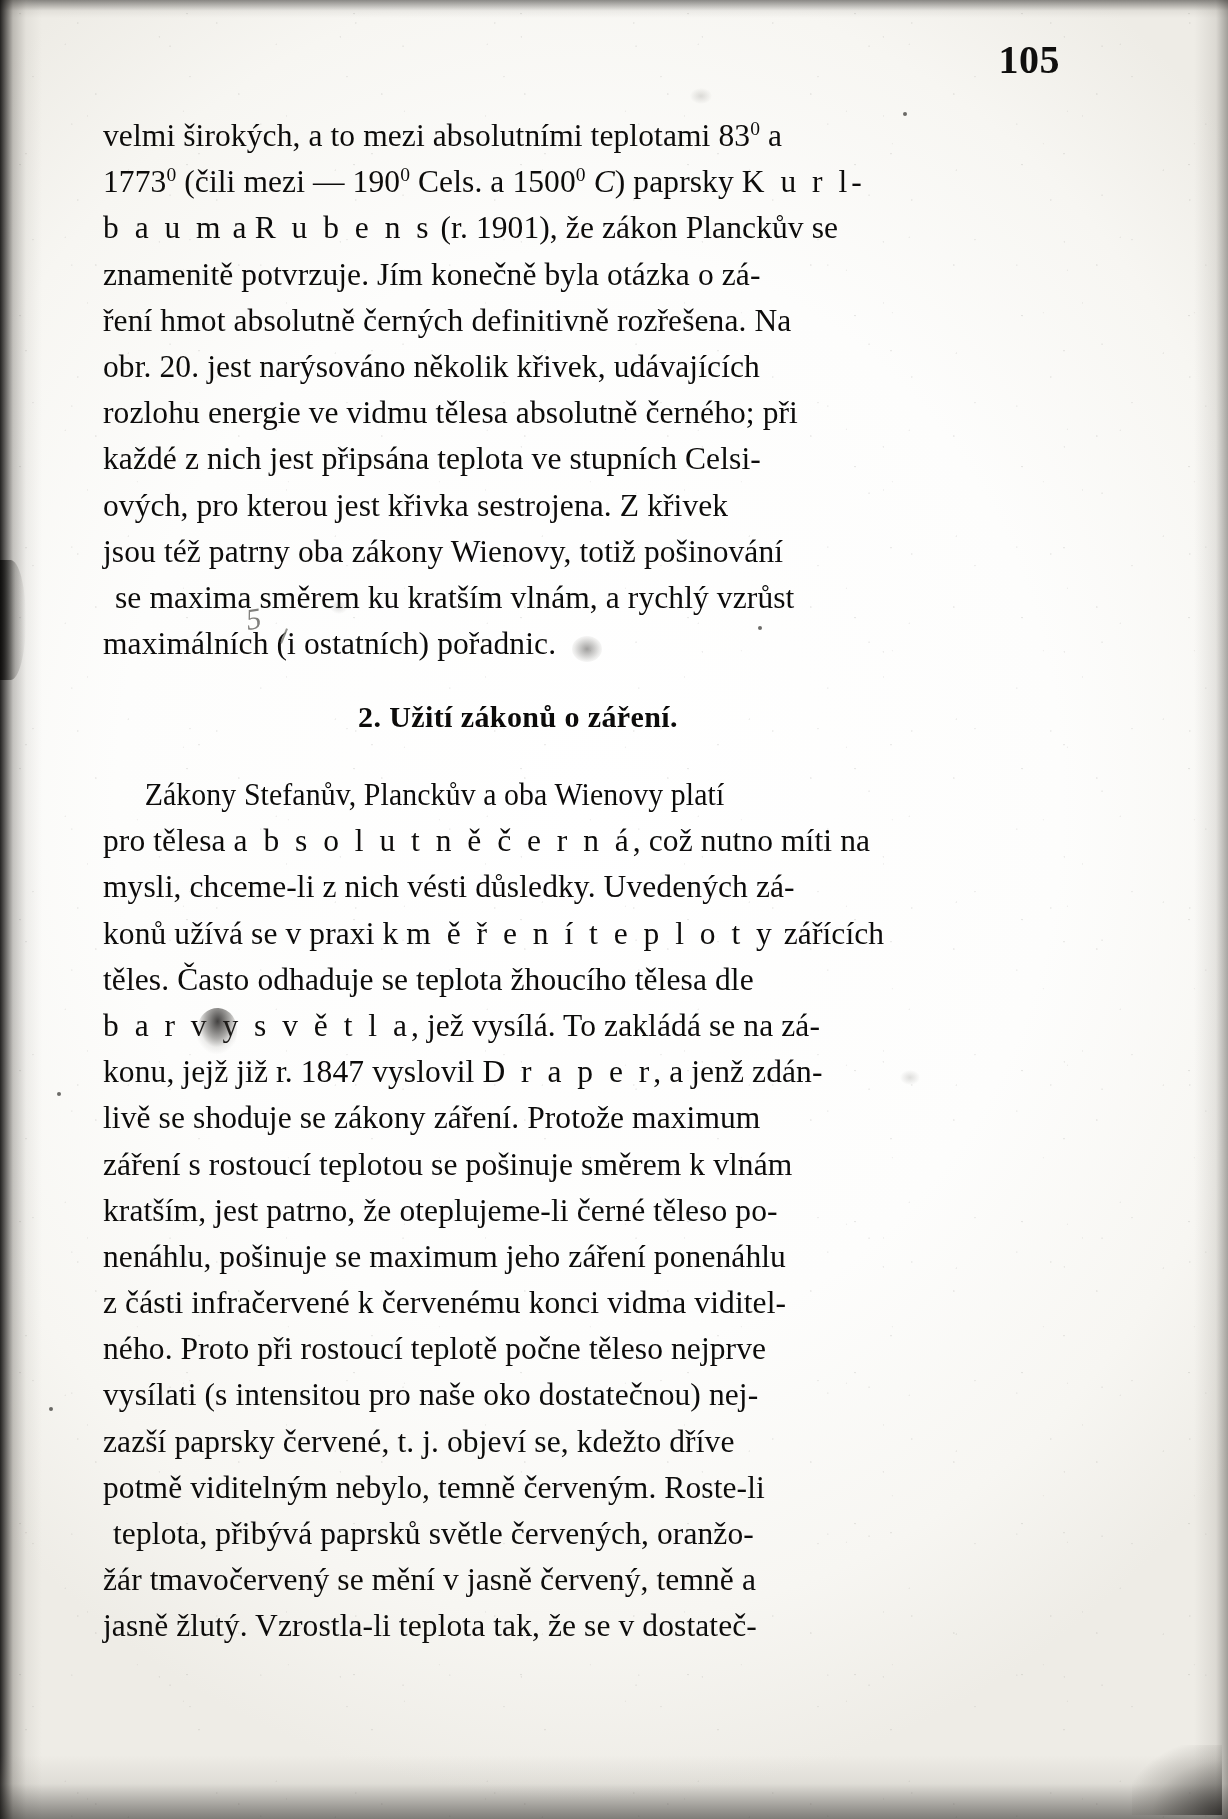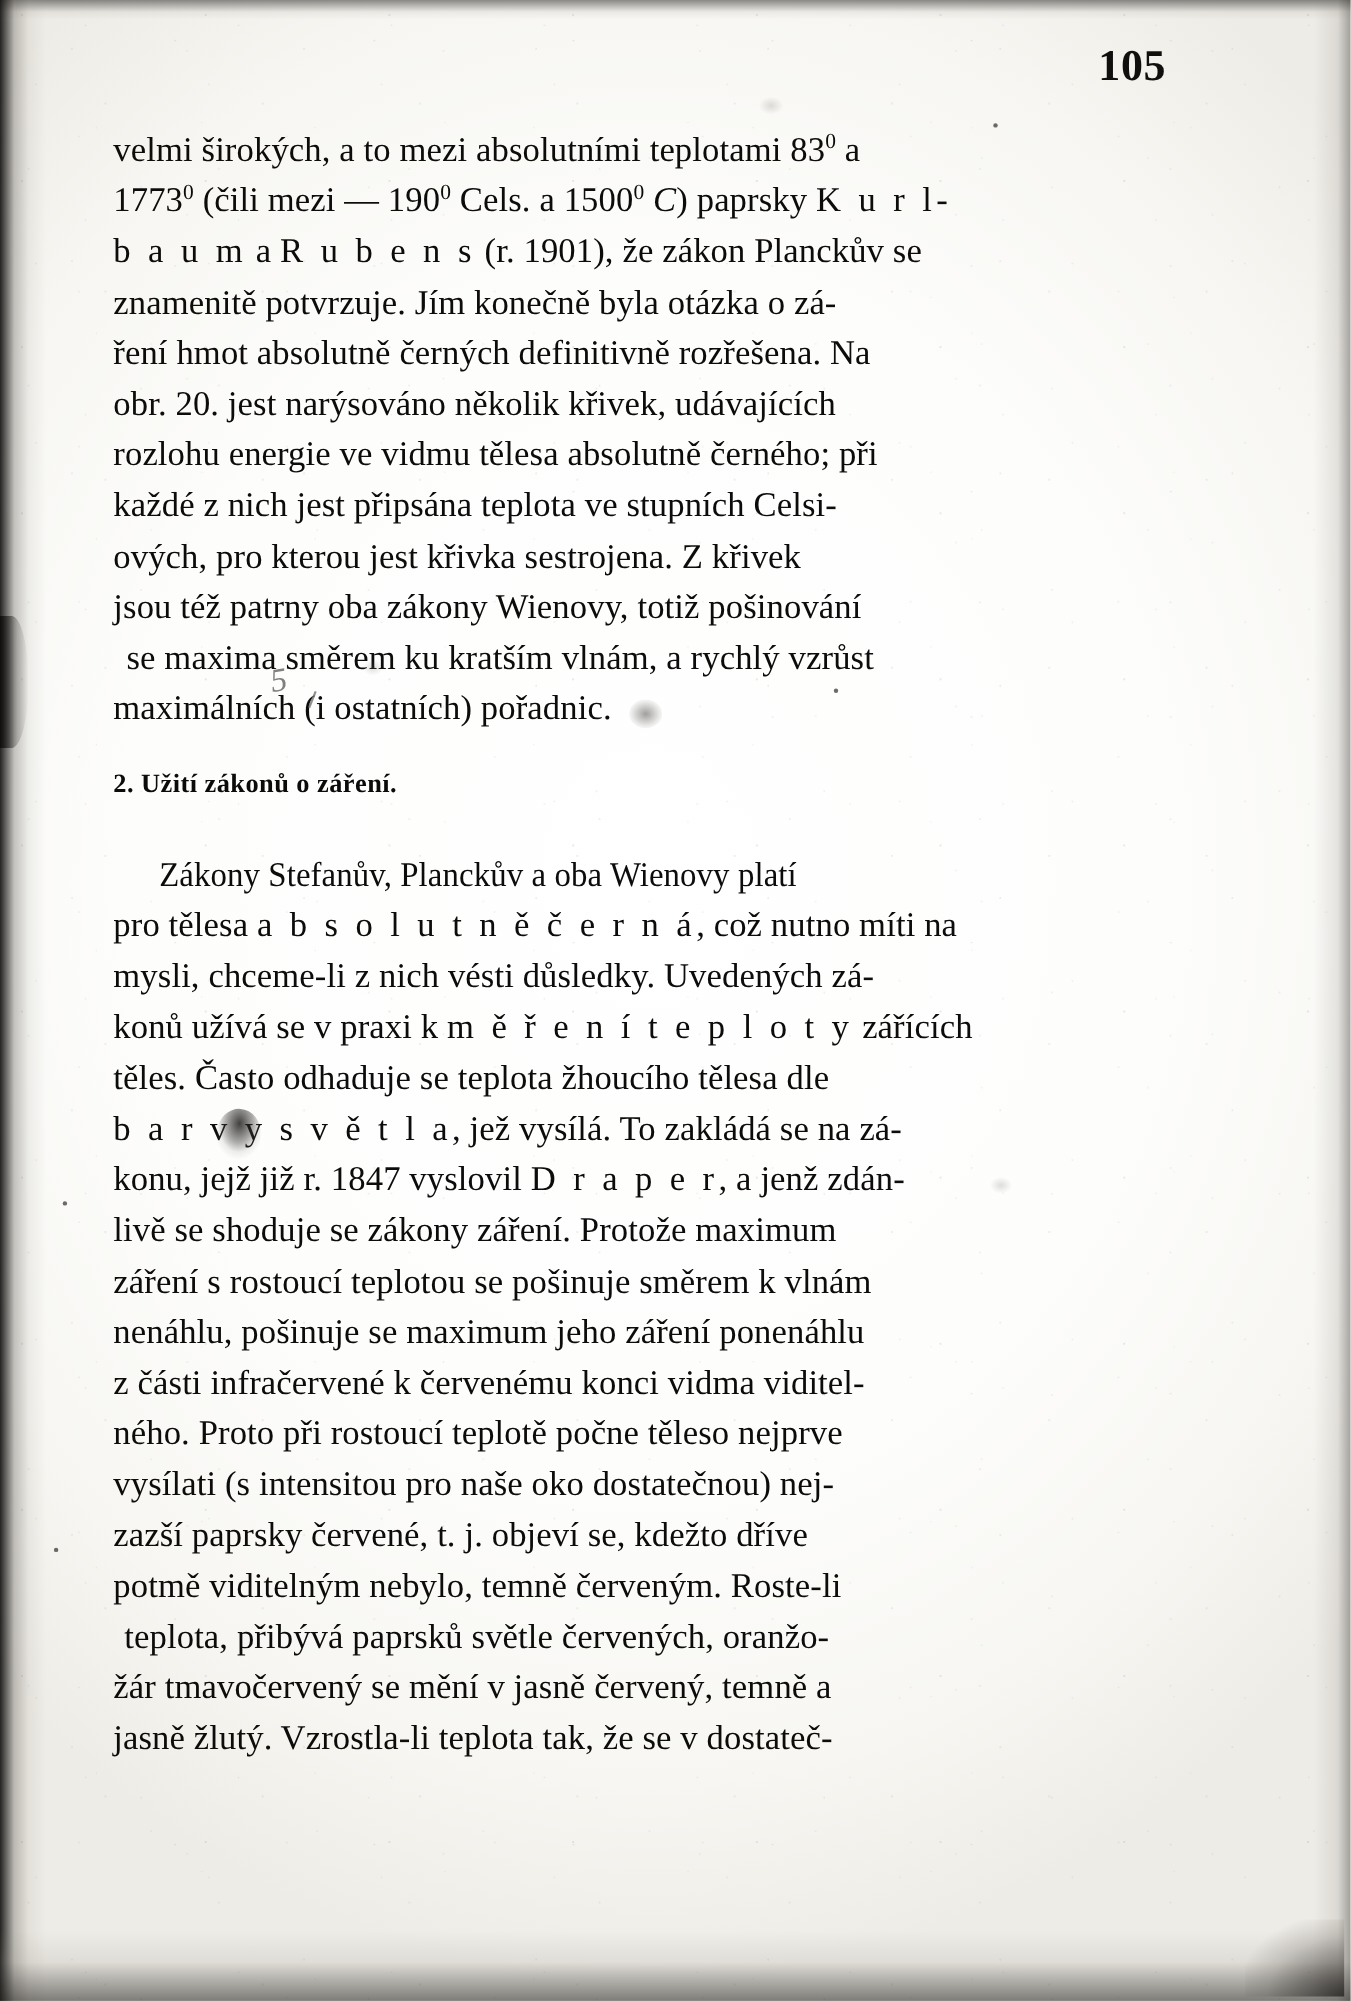--- a/index.html
+++ b/index.html
@@ -137,21 +137,22 @@
     line-height: 0;
   }
   .ital { font-style: italic; }
   .spw { letter-spacing: 4px; }
 
   .heading {
     position: absolute;
     left: 103px;
     top: 700px;
     width: 830px;
-    font-size: 24px;
+    text-align: center;
+    font-size: 30px;
     font-weight: bold;
     color: #0c0b0a;
     letter-spacing: .4px;
   }
 
   
   .pencil-mark {
     position: absolute;
     left: 246px;
     top: 602px;
@@ -239,20 +240,21 @@
   <div class="textblock" id="para2-host" style="top:772px;">
       <div class="line indent" style="transform-origin: left center; transform: scaleX(0.947);"><span>Zákony Stefanův, Planckův a oba Wienovy platí</span></div>
       <div class="line" style="transform-origin: left center; transform: scaleX(1);"><span>pro tělesa </span><span class="spw">a b s o l u t n ě  č e r n á</span><span>, což nutno míti na</span></div>
       <div class="line" style="transform-origin: left center; transform: scaleX(1);"><span>mysli, chceme-li z nich vésti důsledky. Uvedených zá-</span></div>
       <div class="line" style="transform-origin: left center; transform: scaleX(1);"><span>konů užívá se v praxi k </span><span class="spw">m ě ř e n í  t e p l o t y</span><span> zářících</span></div>
       <div class="line" style="transform-origin: left center; transform: scaleX(1);"><span>těles. Často odhaduje se teplota žhoucího tělesa dle</span></div>
       <div class="line" style="transform-origin: left center; transform: scaleX(1);"><span class="spw">b a r v y  s v ě t l a</span><span>, jež vysílá. To zakládá se na zá-</span></div>
       <div class="line" style="transform-origin: left center; transform: scaleX(1);"><span>konu, jejž již r. 1847 vyslovil </span><span class="spw">D r a p e r</span><span>, a jenž zdán-</span></div>
       <div class="line" style="transform-origin: left center; transform: scaleX(1);"><span>livě se shoduje se zákony záření. Protože maximum</span></div>
       <div class="line" style="transform-origin: left center; transform: scaleX(1);"><span>záření s rostoucí teplotou se pošinuje směrem k vlnám</span></div>
+      <div class="line" style="transform-origin: left center; transform: scaleX(1);"><span>kratším, jest patrno, že oteplujeme-li černé těleso po-</span></div>
       <div class="line" style="transform-origin: left center; transform: scaleX(1);"><span>nenáhlu, pošinuje se maximum jeho záření ponenáhlu</span></div>
       <div class="line" style="transform-origin: left center; transform: scaleX(1);"><span>z části infračervené k červenému konci vidma viditel-</span></div>
       <div class="line" style="transform-origin: left center; transform: scaleX(1);"><span>ného. Proto při rostoucí teplotě počne těleso nejprve</span></div>
       <div class="line" style="transform-origin: left center; transform: scaleX(1);"><span>vysílati (s intensitou pro naše oko dostatečnou) nej-</span></div>
       <div class="line" style="transform-origin: left center; transform: scaleX(1);"><span>zazší paprsky červené, t. j. objeví se, kdežto dříve</span></div>
       <div class="line" style="transform-origin: left center; transform: scaleX(1);"><span>potmě viditelným nebylo, temně červeným. Roste-li</span></div>
       <div class="line" style="transform-origin: left center; transform: scaleX(1); margin-left: 10px;"><span>teplota, přibývá paprsků světle červených, oranžo-</span></div>
       <div class="line" style="transform-origin: left center; transform: scaleX(1);"><span>žár tmavočervený se mění v jasně červený, temně a</span></div>
       <div class="line"><span>jasně žlutý. Vzrostla-li teplota tak, že se v dostateč-</span></div>
     </div>

